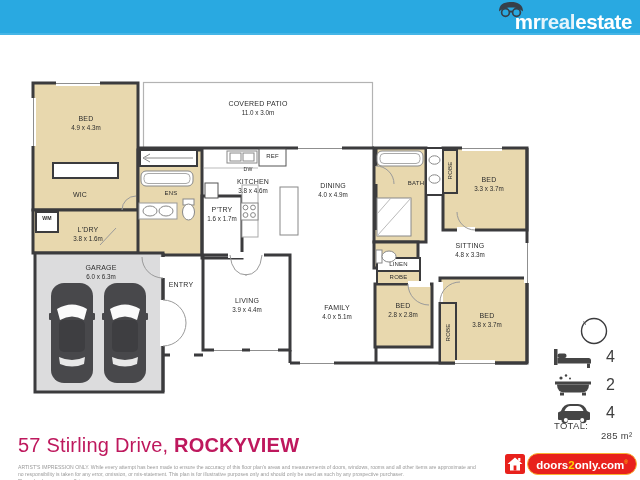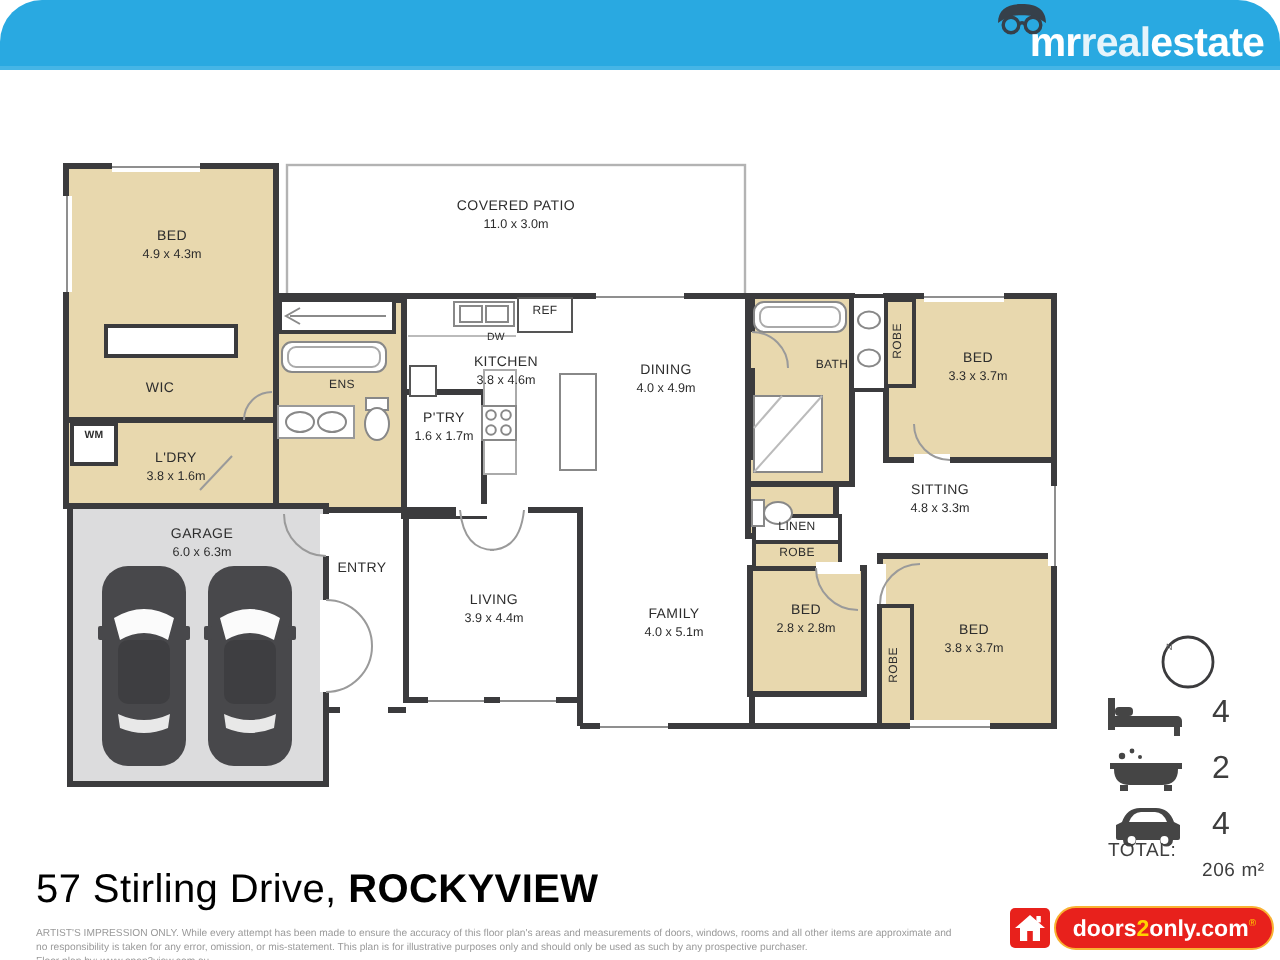--- a/index.html
+++ b/index.html
@@ -1,17 +1,17 @@
 <!DOCTYPE html>
 <html><head>
 <meta charset="utf-8">
 <style>
   html,body{margin:0;padding:0;background:#fff;}
   .stage{position:relative;width:640px;height:480px;background:#ffffff;overflow:hidden;
-         font-family:"Liberation Sans",sans-serif;border-radius:21px;}
+         font-family:"Liberation Sans",sans-serif;}
   
   .topbar{position:absolute;left:0;top:0;width:640px;height:33px;background:#29a9e1;
           border-bottom:2px solid #45b5e6;}
   .brand{position:absolute;top:0;right:6px;width:142px;height:35px;}
   .brand .head{position:absolute;left:4px;top:1px;}
   .brand .wordmark{position:absolute;right:2px;bottom:1px;font-size:20.5px;font-weight:800;
           color:#ffffff;letter-spacing:-.4px;white-space:nowrap;}
   .brand .wordmark .lite{font-weight:700;opacity:.88;}
   
   .plan-svg{position:absolute;left:0;top:0;}
@@ -20,21 +20,21 @@
        letter-spacing:.2px;white-space:nowrap;}
   .lbl .dims{display:block;font-size:6.3px;letter-spacing:0;}
   .xs{font-size:6px;line-height:7px;}
   .xxs{font-size:5.2px;line-height:5.5px;font-weight:bold;}
   .rot{transform:rotate(-90deg);transform-origin:center center;width:40px;}
   
   .legend-num{position:absolute;font-size:16px;color:#3e3e3e;}
   .legend-icon{position:absolute;}
   .total-label,.total-value{position:absolute;font-size:9.5px;color:#3e3e3e;letter-spacing:.3px;}
   
-  .address{position:absolute;left:18px;top:434px;font-size:20px;color:#000000;letter-spacing:.2px;}
+  .address{position:absolute;left:18px;top:434px;font-size:20px;color:#be185d;letter-spacing:.2px;}
   .address .suburb{font-weight:700;}
   .disclaimer{position:absolute;left:18px;top:459px;width:462px;font-size:5.1px;
               line-height:6.4px;color:#9a9a9a;}
   .credit{position:absolute;left:18px;top:473px;font-size:5.1px;color:#9a9a9a;}
   
   .o2v{position:absolute;right:3px;top:453px;display:flex;align-items:center;gap:2px;}
   .o2v .pill{background:#e8211c;border:1.5px solid #f9b233;border-radius:11px;
              padding:1.5px 8px 2.5px 8px;font-size:11.5px;font-weight:bold;color:#fff;
              white-space:nowrap;line-height:13px;}
   .o2v .two{color:#ffd200;}
@@ -260,21 +260,21 @@
     <svg width="36" height="23" viewBox="0 0 36 23">
       <path d="M5,9 q2.5,-7 9,-7 h8 q6.5,0 9,7 l3,1.5 v6.5 a1,1 0 0 1 -1,1 h-2.5 a3.3,3.3 0 0 1 -6.6,0 h-11.8 a3.3,3.3 0 0 1 -6.6,0 h-2.5 a1,1 0 0 1 -1,-1 v-6.5 z" fill="#454545"></path>
       <path d="M8.5,9 q2,-5 6,-5 h7 q4,0 6,5 z" fill="#ffffff"></path>
       <circle cx="9.8" cy="18" r="2" fill="#ffffff"></circle>
       <circle cx="26.2" cy="18" r="2" fill="#ffffff"></circle>
     </svg>
   </div>
   <div class="legend-num" style="left:606px;top:404px;">4</div>
 
   <div class="total-label" style="left:554px;top:420px;">TOTAL:</div>
-  <div class="total-value" style="left:601px;top:430px;">206 m²</div>
+  <div class="total-value" style="left:601px;top:430px;">285 m²</div>
 
   <div class="address"><span>57 Stirling Drive, </span><span class="suburb">ROCKYVIEW</span></div>
   <p class="disclaimer">ARTIST'S IMPRESSION ONLY. While every attempt has been made to ensure the accuracy of this floor plan's areas and measurements of doors, windows, rooms and all other items are approximate and no responsibility is taken for any error, omission, or mis-statement. This plan is for illustrative purposes only and should only be used as such by any prospective purchaser.</p>
   <p class="credit">Floor plan by: www.open2view.com.au</p>
 
   <div class="o2v">
     <svg width="20" height="20" viewBox="0 0 20 20">
       <rect width="20" height="20" rx="2.5" fill="#e8211c"></rect>
       <path d="M10,3.5 L17.5,10 H15 V16.5 H5 V10 H2.5 Z" fill="#ffffff"></path>
       <rect x="13.2" y="4" width="2.2" height="3.2" fill="#ffffff"></rect>

